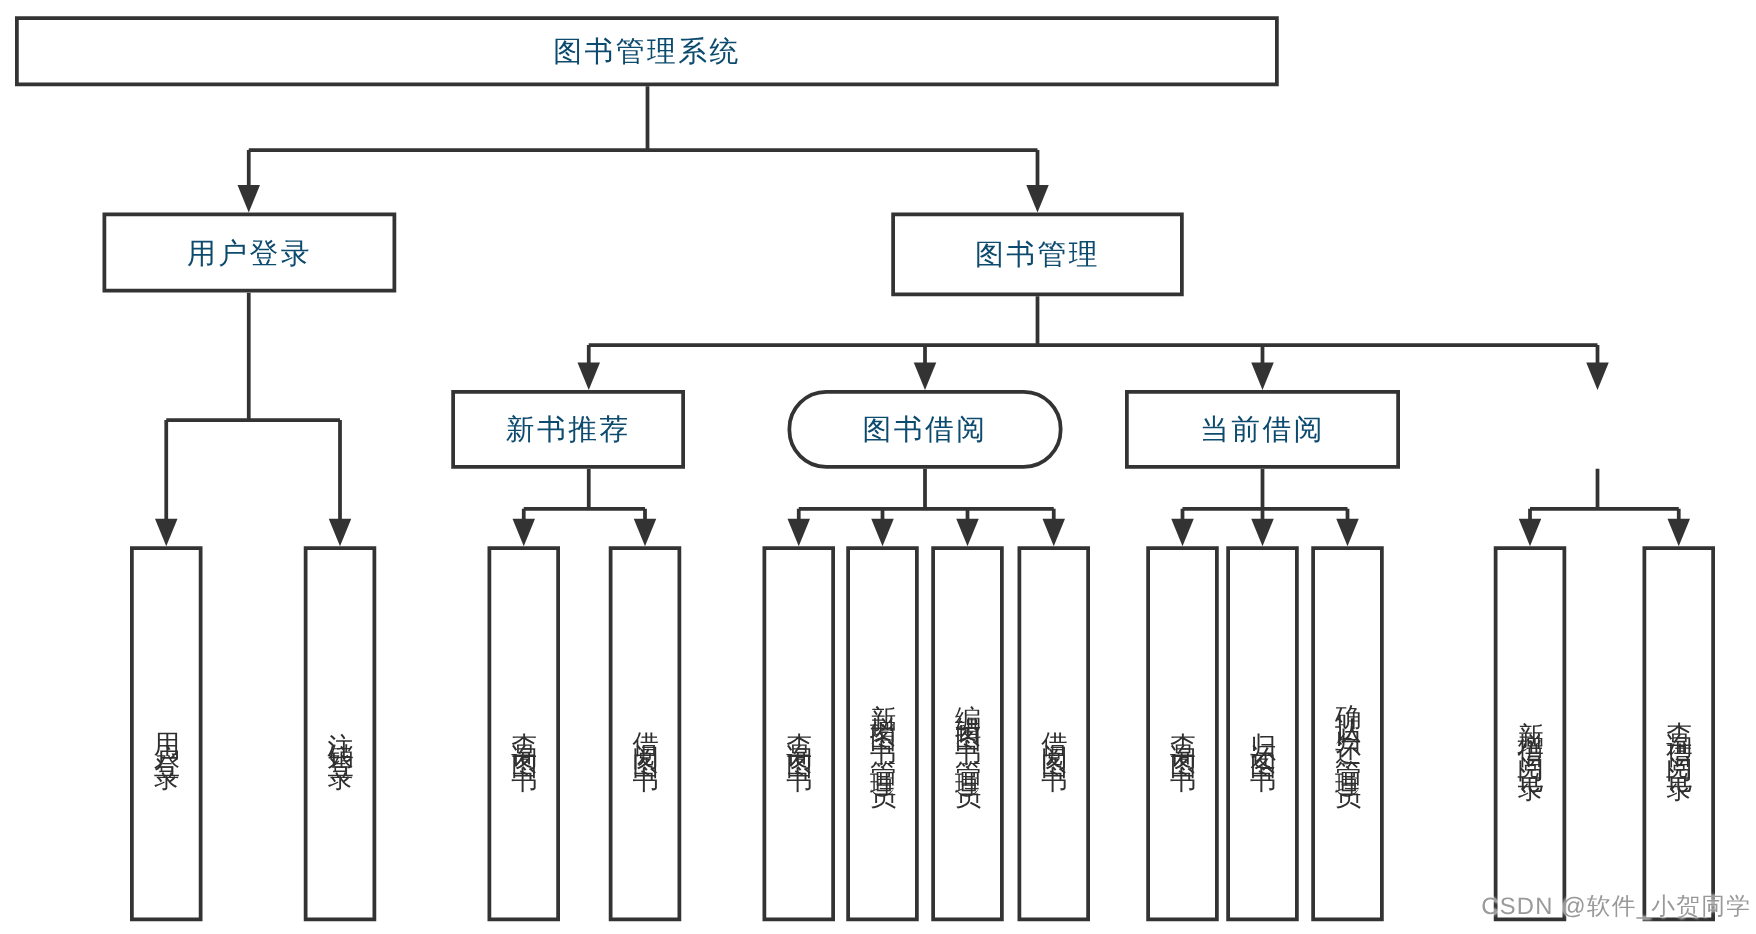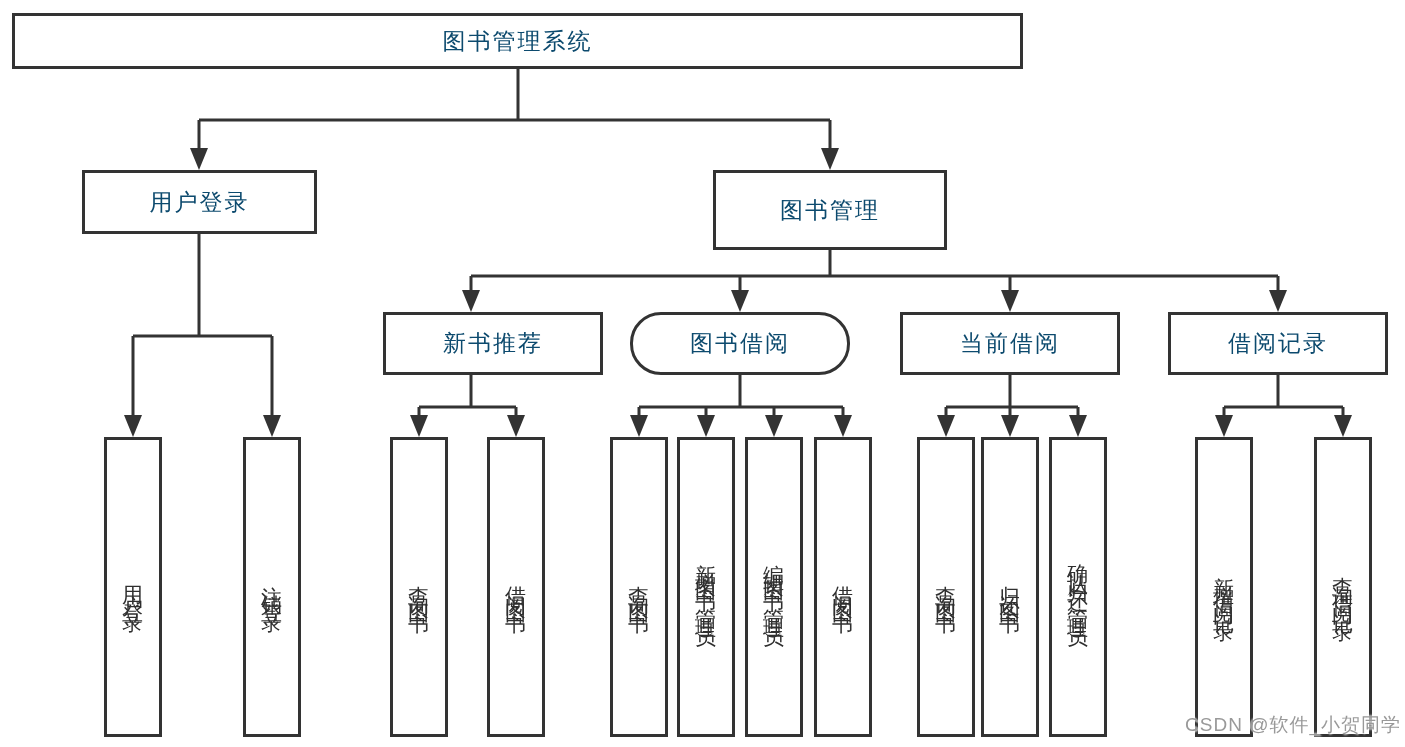--- a/index.html
+++ b/index.html
@@ -100,26 +100,25 @@
       <polygon points="1001,415 1019,415 1010,437"></polygon>
       <polygon points="1069,415 1087,415 1078,437"></polygon>
       <polygon points="1215,415 1233,415 1224,437"></polygon>
       <polygon points="1334,415 1352,415 1343,437"></polygon>
     </g>
   </svg>
 
   <div class="hbox" style="left:12px; top:13px; width:1011px; height:56px;">图书管理系统</div>
 
   <div class="hbox" style="left:82px; top:170px; width:235px; height:64px;">用户登录</div>
-  <div class="hbox" style="left:713px; top:170px; width:234px; height:80px;">图书管理</div>
+  <div class="hbox" style="left:713px; top:170px; width:234px; height:67px;">图书管理</div>
 
-  <div class="hbox" style="left:383px; top:312px; width:220px; height:63px;">新书推荐</div>
+  <div class="hbox" style="left:361px; top:312px; width:187px; height:63px;">新书推荐</div>
   <div class="hbox" style="left:630px; top:312px; width:220px; height:63px;border-radius:31px;">图书借阅</div>
   <div class="hbox" style="left:900px; top:312px; width:220px; height:63px;font-family:Liberation Serif, serif;">当前借阅</div>
-  <div class="hbox" style="left:1168px; top:312px; width:220px; height:63px;">借阅记录</div>
 
   <div class="vbox" style="left:104px;">用户登录</div>
   <div class="vbox" style="left:243px;">注销登录</div>
 
   <div class="vbox" style="left:390px;">查询图书</div>
   <div class="vbox" style="left:487px;">借阅图书</div>
 
   <div class="vbox" style="left:610px;">查询图书</div>
   <div class="vbox" style="left:677px;">新增图书（管理员）</div>
   <div class="vbox" style="left:745px;">编辑图书（管理员）</div>

